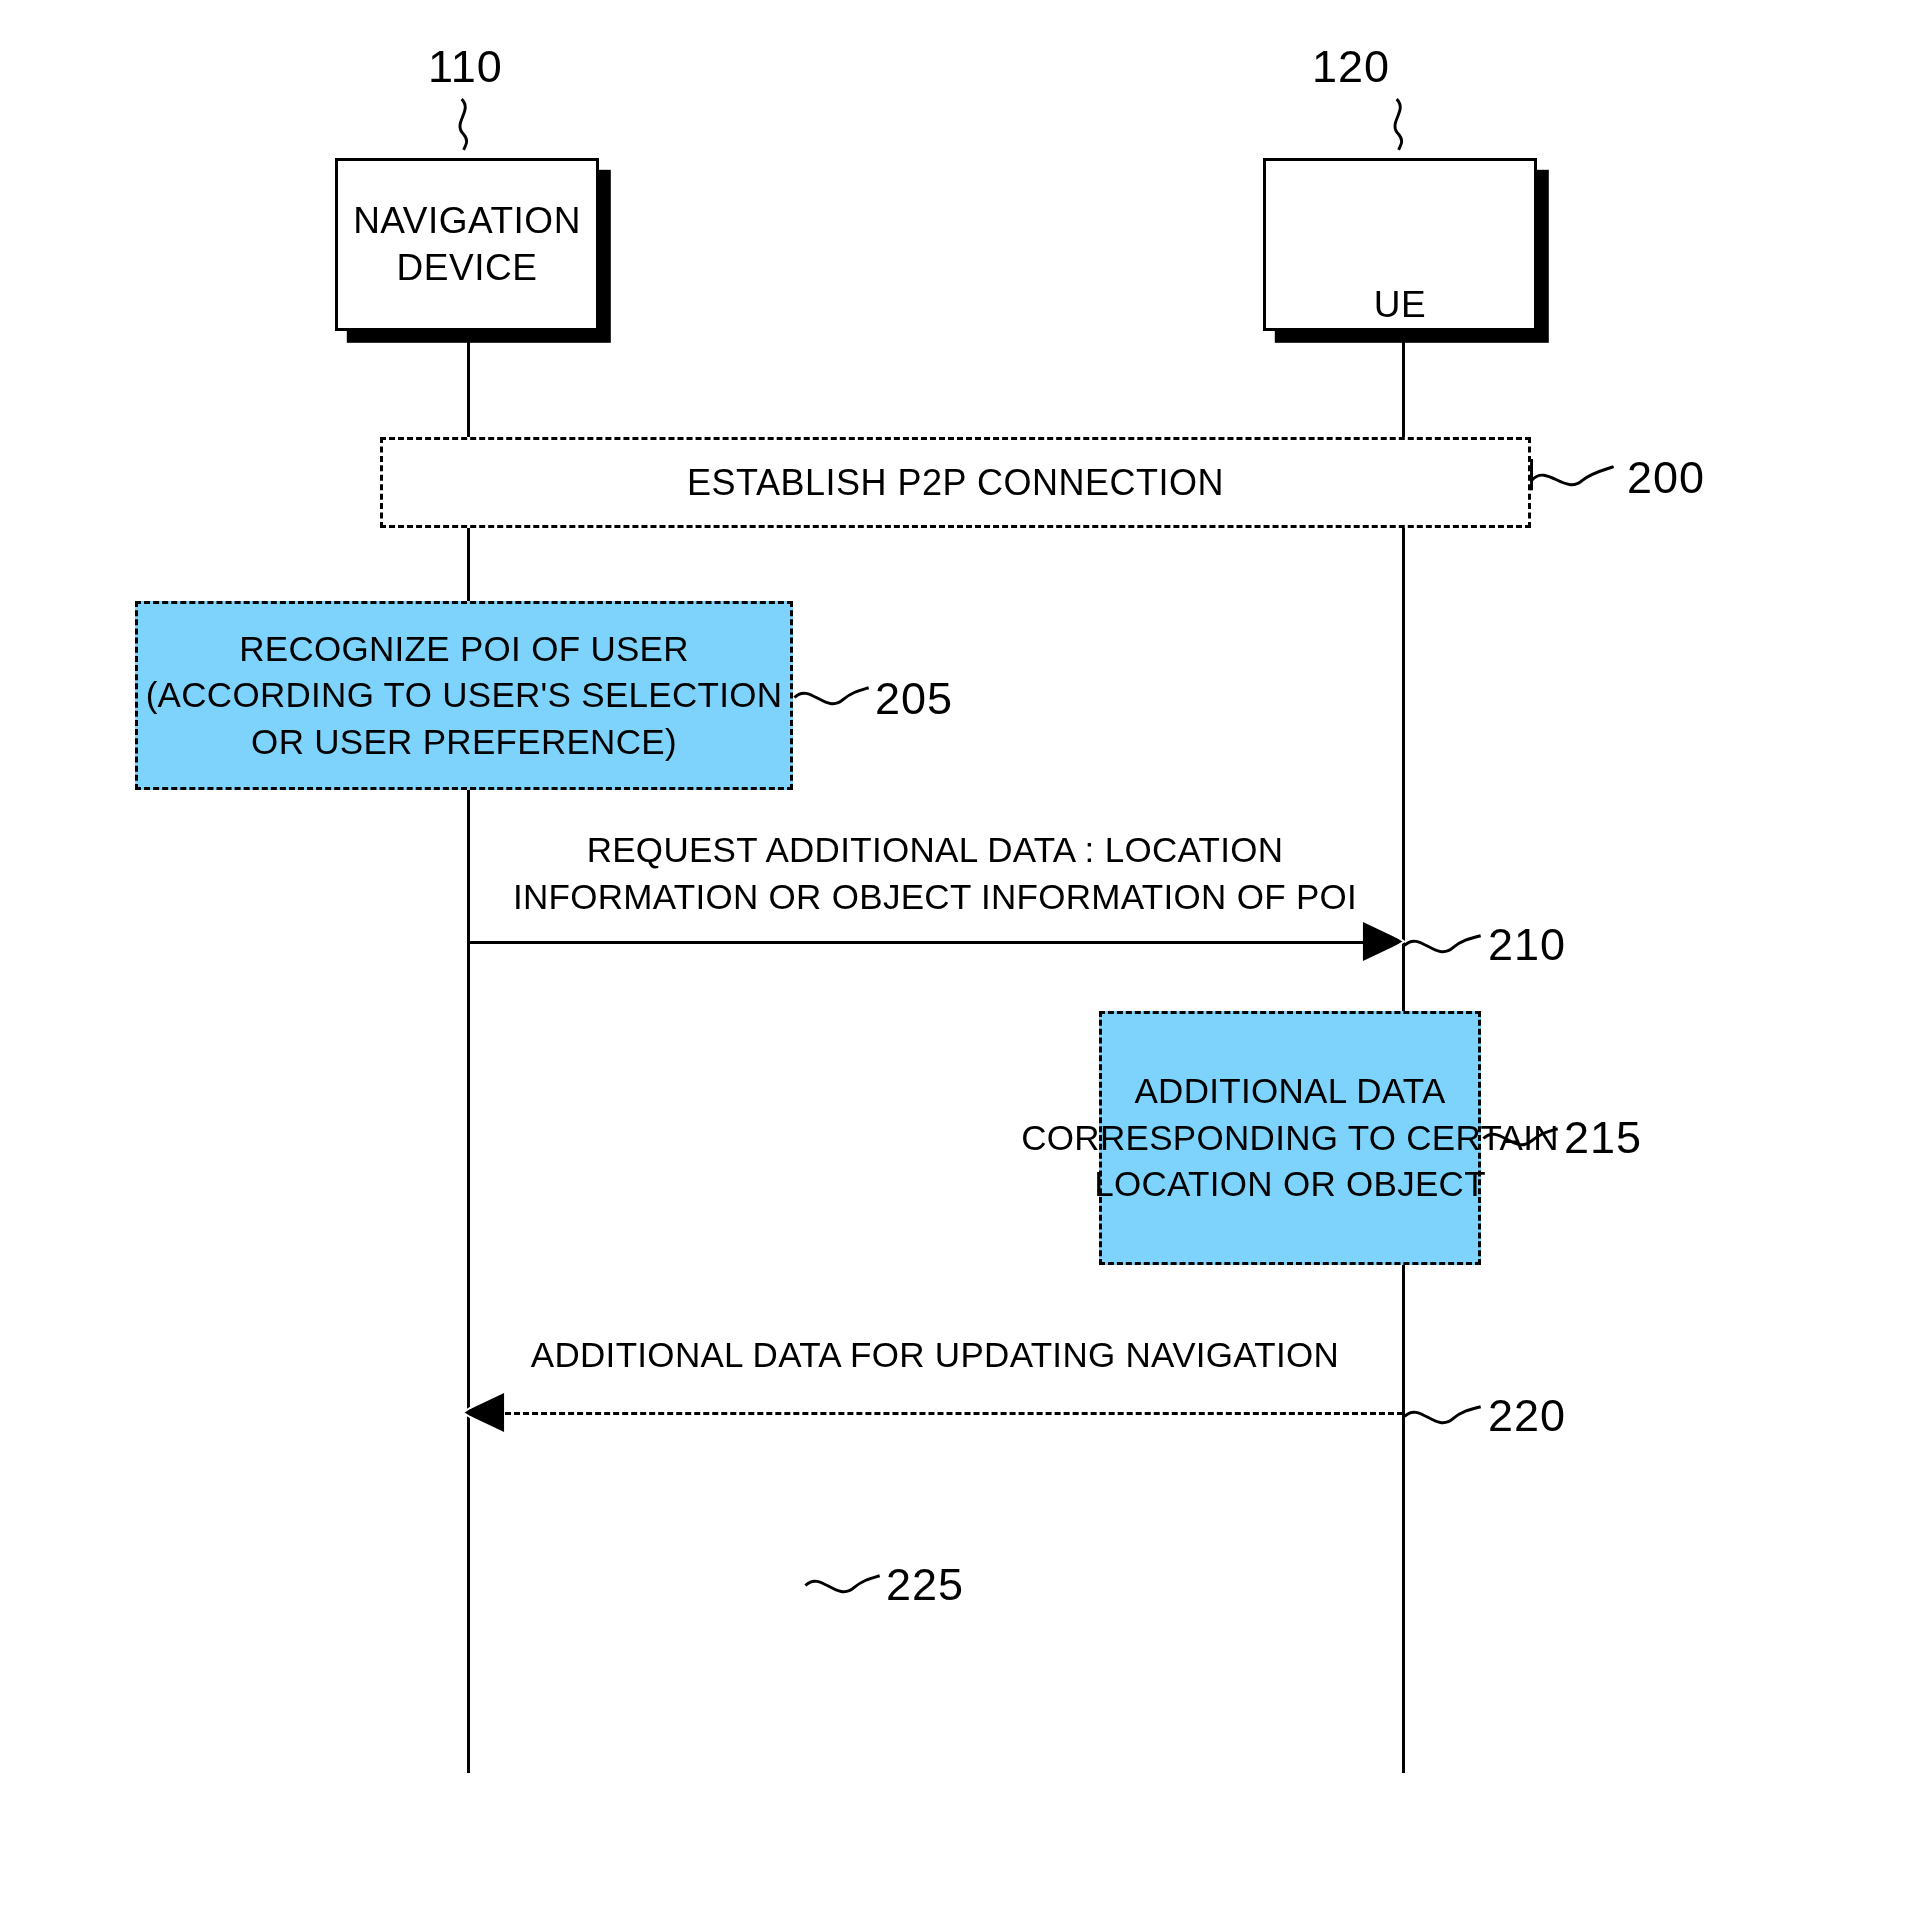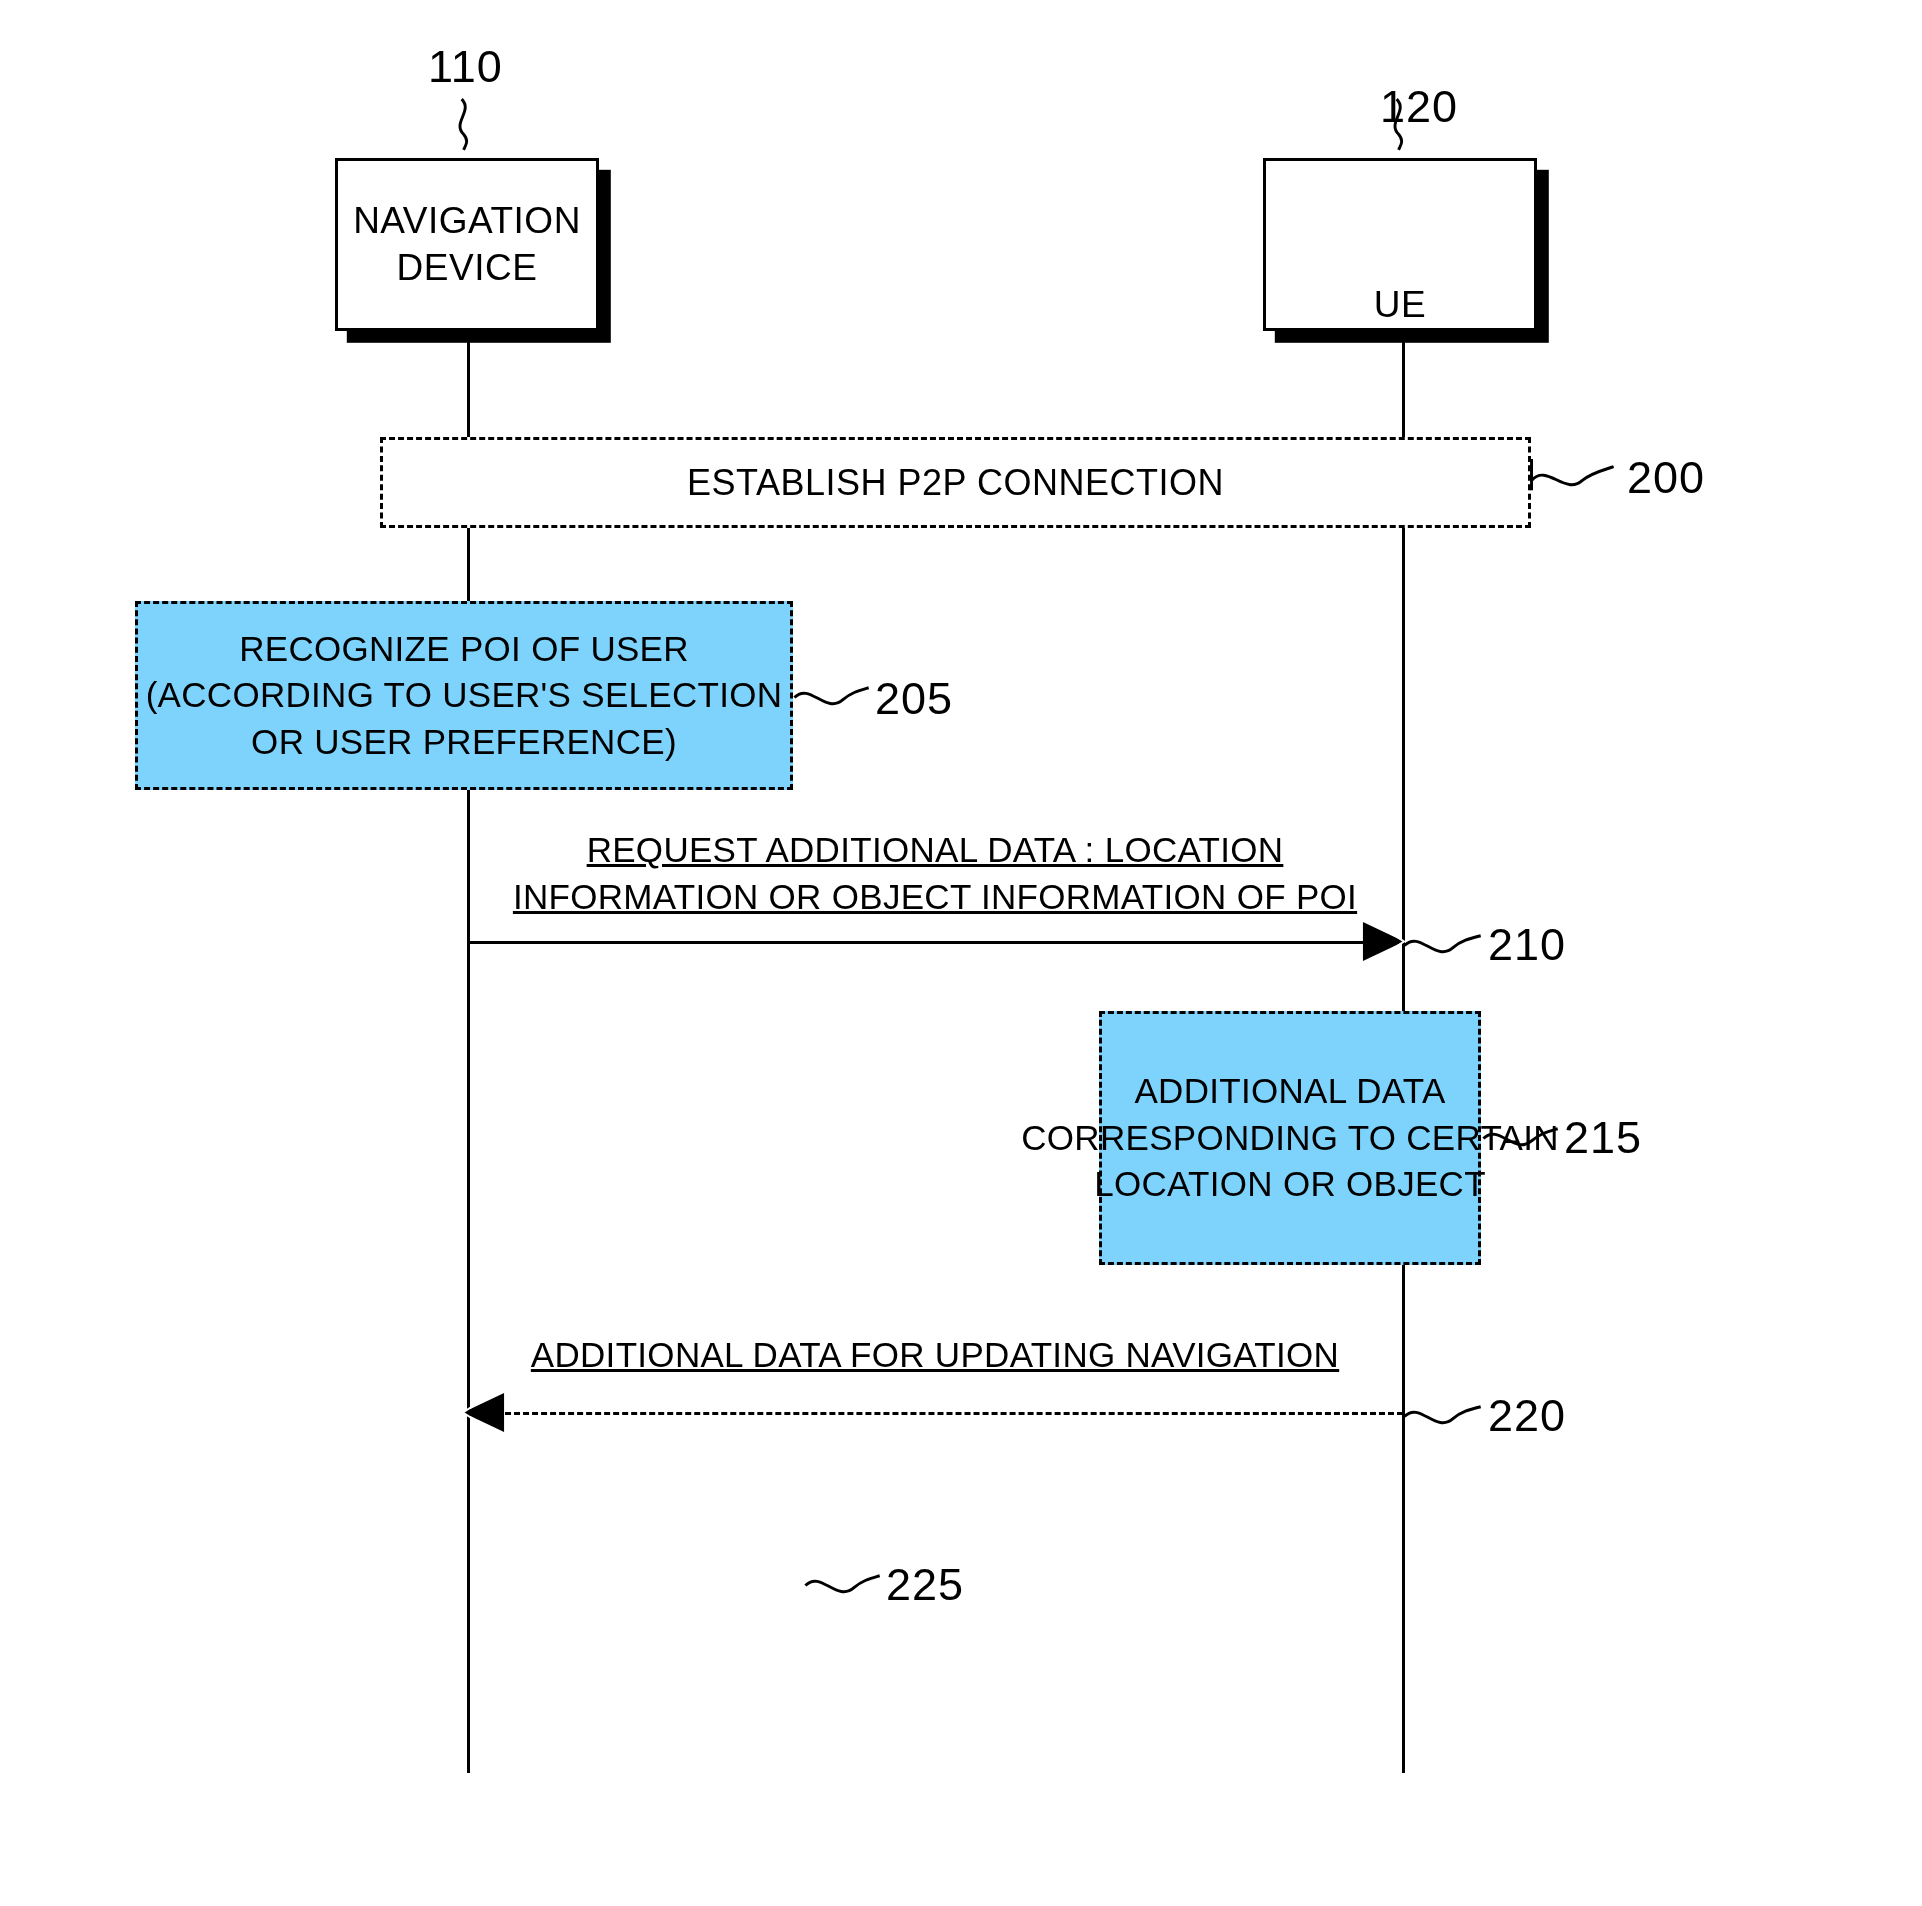--- a/index.html
+++ b/index.html
@@ -81,21 +81,21 @@
   }
 
   
   .msg-label {
     text-align: center;
     font-size: 35px;
     line-height: 1.33;
     letter-spacing: 0.3px;
     white-space: nowrap;
   }
-  .msg-label .ln { display: block; text-decoration: underline; }
+  .msg-label .ln { display: block; }
 
   
   .arrow-solid {
     height: 0;
     border-top: 3px solid #000;
   }
   .arrow-dashed {
     height: 0;
     border-top: 3px dashed #000;
   }
@@ -113,21 +113,21 @@
 <body>
 
 <div id="canvas">
 
   <div class="abs ref-num" style="left:428px; top:44px;">110</div>
 
   <svg class="abs" style="left:448px; top:99px;" width="39" height="51" viewBox="0 0 40 52">
     <path d="M14,0 C26,12 4,24 16,36 C22,43 18,47 16,52" fill="none" stroke="#000" stroke-width="3"></path>
   </svg>
 
-  <div class="abs ref-num" style="left:1380px; top:44px;margin-top:40px;">120</div>
+  <div class="abs ref-num" style="left:1312px; top:44px;">120</div>
   <svg class="abs" style="left:1383px; top:99px;" width="39" height="51" viewBox="0 0 40 52">
     <path d="M14,0 C26,12 4,24 16,36 C22,43 18,47 16,52" fill="none" stroke="#000" stroke-width="3"></path>
   </svg>
 
   <div class="abs entity-box" style="left:335px; top:158px; width:264px; height:173px;">
     <div>
       <div>NAVIGATION</div>
       <div>DEVICE</div>
     </div>
   </div>

